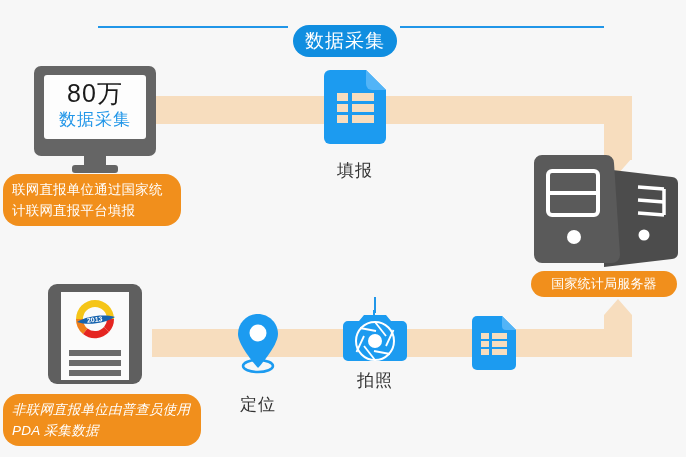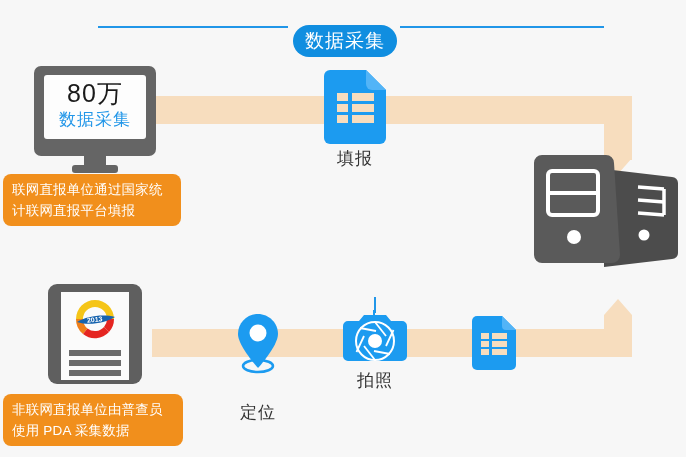--- a/index.html
+++ b/index.html
@@ -80,30 +80,30 @@
     border-right: 14px solid transparent;
     border-bottom: 16px solid #f7ddbe;
     z-index: 1;
   }
 
   
   .callout {
     position: absolute;
     background: #f18f1c;
     color: #ffffff;
-    border-radius: 8px;
+    border-radius: 16px;
     font-size: 13.5px;
     line-height: 21px;
     padding: 5px 9px;
     z-index: 5;
     box-sizing: border-box;
     letter-spacing: 0.2px;
   }
   .callout-online  { left: 3px;  top: 174px; width: 178px; }
-  .callout-pda     { left: 3px;  top: 394px; width: 180px; }
+  .callout-pda     { left: 3px;  top: 394px; width: 198px; font-style: italic; }
   .callout-server  {
     left: 531px; top: 271px; width: 146px;
     font-size: 13px; line-height: 18px; padding: 4px 8px;
     text-align: center;
   }
 
   
   .monitor { position: absolute; left: 34px; top: 66px; width: 122px; height: 105px; z-index: 4; }
   .monitor-bezel {
     position: absolute; left: 0; top: 0;
@@ -178,22 +178,22 @@
     font-size: 17px;
     line-height: 22px;
     letter-spacing: 1px;
     white-space: nowrap;
   }
   .node-fill   { left: 305px; top: 70px;  width: 100px; }
   .node-locate { left: 212px; top: 312px; width: 92px; }
   .node-photo  { left: 325px; top: 310px; width: 100px; }
   .node-gather { left: 447px; top: 316px; width: 94px; }
 
-  .node-fill .node-label   { }
-  .node-locate .node-label { margin-top: 24px; }
+  .node-fill .node-label   { margin-top: 12px; }
+  .node-locate .node-label { margin-top: 16px; }
   .node-photo .node-label  { }
   .node-gather .node-label { margin-top: 16px; }
 
   .icon-wrap { display: inline-block; line-height: 0; }
 
   
   .certs {
     position: absolute;
     left: 295px; top: 233px;
     width: 170px;
@@ -347,14 +347,15 @@
 
       <path d="M8 8 A8 8 0 0 1 16 0 L80 0 A8 8 0 0 1 88 8 L94 100 A8 8 0 0 1 86 108 L16 108 A8 8 0 0 1 8 100 Z" fill="#5a5a5a"></path>
       <g fill="none" stroke="#ffffff" stroke-width="4" stroke-linejoin="round">
         <rect x="22" y="16" width="50" height="44" rx="4"></rect>
         <path d="M22 38 L72 38"></path>
       </g>
       <circle cx="48" cy="82" r="7" fill="#ffffff"></circle>
     </svg>
   </div>
 
+  <div class="callout callout-server">国家统计局服务器</div>
 
 </div>
 
 </body></html>

